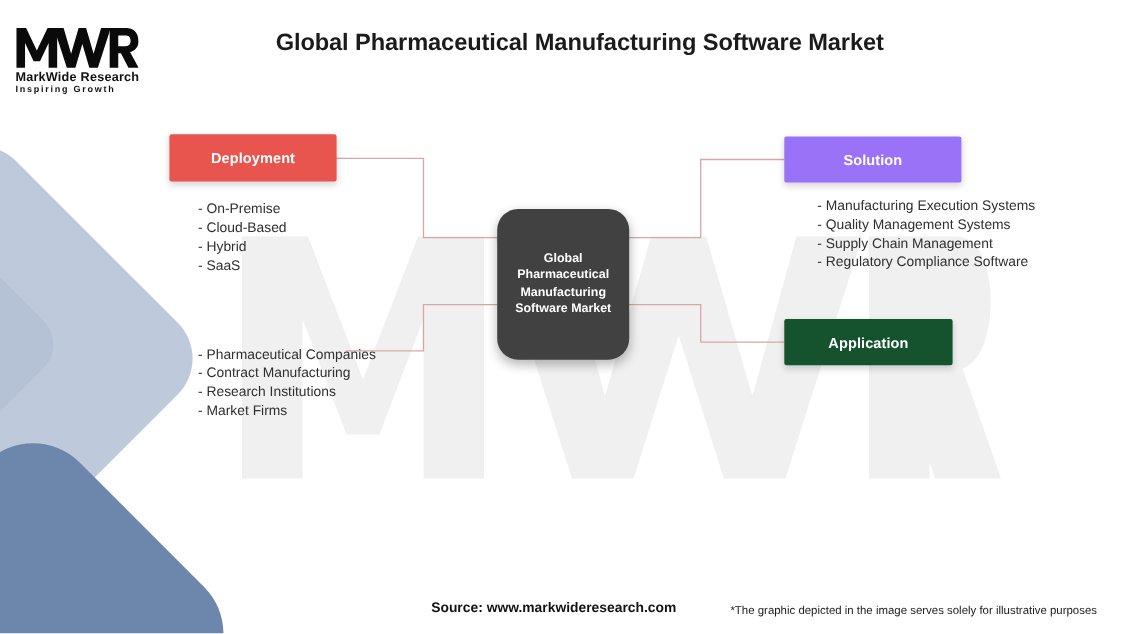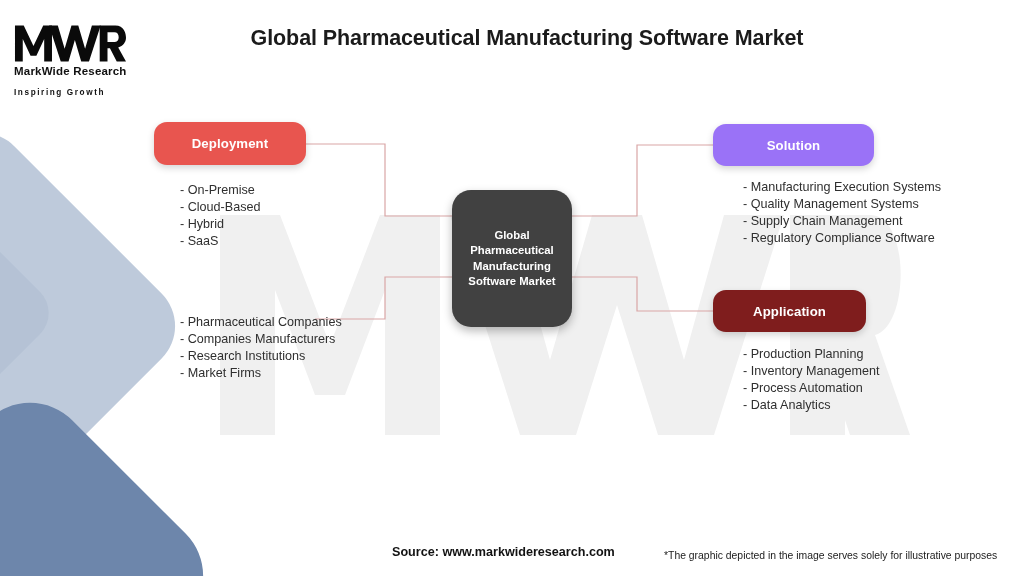--- a/index.html
+++ b/index.html
@@ -85,21 +85,21 @@
     letter-spacing: 0.2px;
     color: #111;
     margin-top: 1px;
     white-space: nowrap;
   }
   .logo-tag {
     font-size: 8.2px;
     font-weight: bold;
     letter-spacing: 1.6px;
     color: #111;
-    margin-top: 11px;
+    margin-top: 0;
     white-space: nowrap;
   }
 
   
   .title {
     position: absolute;
     left: 0;
     top: 26px;
     width: 1024px;
     text-align: center;
@@ -122,34 +122,34 @@
     z-index: 2;
     pointer-events: none;
   }
 
   
   .node {
     position: absolute;
     z-index: 4;
   }
   .pill {
-    border-radius: 13px;
+    border-radius: 2px;
     box-shadow: 0 3px 7px rgba(0,0,0,0.17);
     display: flex;
     align-items: center;
     justify-content: center;
     color: #ffffff;
     font-weight: bold;
     font-size: 13.2px;
     letter-spacing: 0.1px;
   }
   .pill.red    { background: #e8554f; }
   .pill.green  { background: #6cc35e; }
   .pill.purple { background: #9a72f7; }
-  .pill.yellow { background: #7f1d1d; }
+  .pill.yellow { background: #14532d; }
 
   .node-list {
     margin-top: 17px;
     font-size: 12.6px;
     color: #2f2f2f;
     line-height: 1.34;
   }
   .node-list div { white-space: nowrap; }
 
   .center-box {
@@ -247,21 +247,21 @@
       <div>- On-Premise</div>
       <div>- Cloud-Based</div>
       <div>- Hybrid</div>
       <div>- SaaS</div>
     </div>
   </div>
 
   <div class="node" style="left:154px; top:297px; width:161px;">
     <div class="node-list" style="padding-left:26px;">
       <div>- Pharmaceutical Companies</div>
-      <div>- Companies Manufacturers</div>
+      <div>- Contract Manufacturing</div>
       <div>- Research Institutions</div>
       <div>- Market Firms</div>
     </div>
   </div>
 
   <div class="node" style="left:713px; top:124px; width:153px;">
     <div class="pill purple" style="width:161px; height:42px;text-align:right;">
       <span>Solution</span>
     </div>
     <div class="node-list" style="margin-top:13px; padding-left:30px;">
@@ -269,26 +269,20 @@
       <div>- Quality Management Systems</div>
       <div>- Supply Chain Management</div>
       <div>- Regulatory Compliance Software</div>
     </div>
   </div>
 
   <div class="node" style="left:713px; top:290px; width:153px;">
     <div class="pill yellow" style="width:153px; height:42px;">
       <span>Application</span>
     </div>
-    <div class="node-list" style="margin-top:14px; padding-left:30px;">
-      <div>- Production Planning</div>
-      <div>- Inventory Management</div>
-      <div>- Process Automation</div>
-      <div>- Data Analytics</div>
-    </div>
   </div>
 
   <div class="center-box">
     <div class="center-text">Global Pharmaceutical Manufacturing Software Market</div>
   </div>
 
   <div class="source">Source: www.markwideresearch.com</div>
   <div class="disclaimer">*The graphic depicted in the image serves solely for illustrative purposes</div>
 
 </div>

